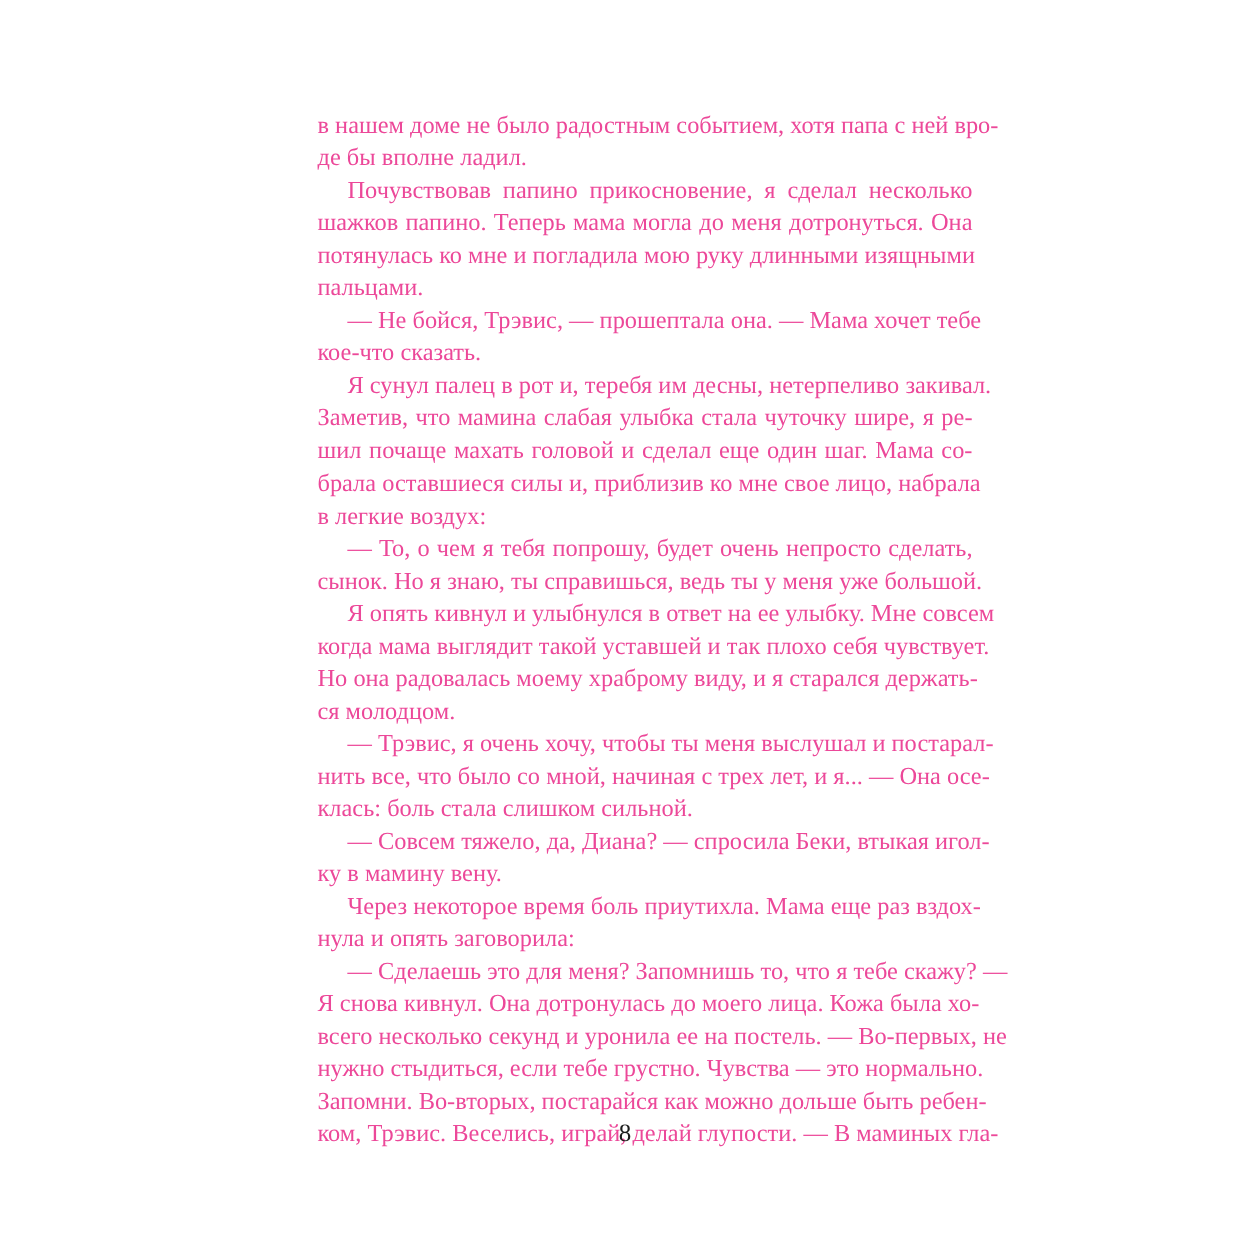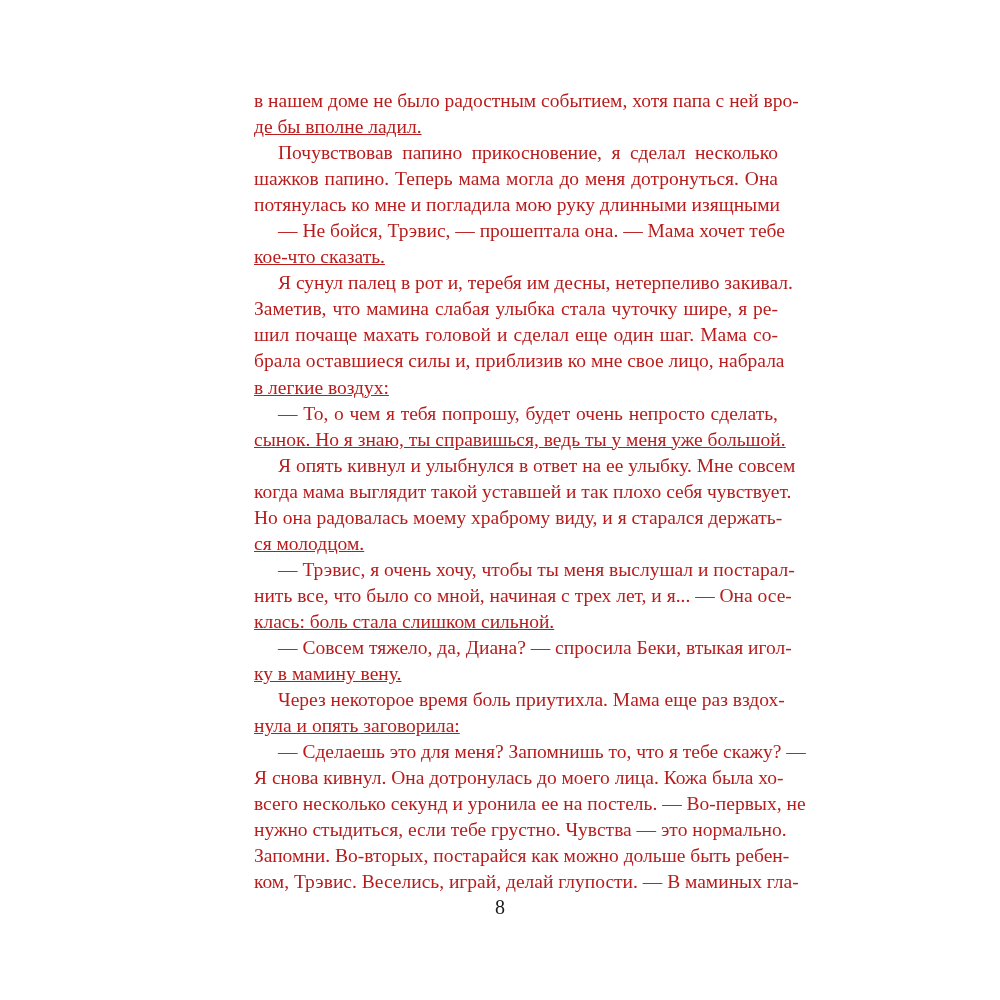--- a/index.html
+++ b/index.html
@@ -5,51 +5,52 @@
   html, body { margin: 0; padding: 0; background: #ffffff; }
   body { width: 1000px; height: 1000px; position: relative; overflow: hidden; }
   .page {
     position: absolute;
     left: 254px;
     top: 88px;
     width: 524px;
     font-family: "Liberation Serif", "DejaVu Serif", serif;
     font-size: 19.5px;
     line-height: 26.05px;
-    color: #b91c1c;
+    color: #ec4899;
     text-align: justify;
   }
   .line {
     display: block;
     white-space: nowrap;
     text-align-last: justify;
     text-align: justify;
     height: 26.05px;
   }
-  .line.last { text-align-last: left; text-decoration: underline; }
+  .line.last { text-align-last: left; }
   .line.indent { padding-left: 24px; }
   .page-number {
     position: absolute;
     left: 0; width: 1000px;
     top: 896px;
     text-align: center;
     font-family: "Liberation Serif", "DejaVu Serif", serif;
     font-size: 20px;
     color: #1c1c1c;
   }
 </style>
 </head>
 <body>
 
 <div class="page" id="page-text">
     <span class="line">в нашем доме не было радостным событием, хотя папа с ней вро-</span>
     <span class="line last">де бы вполне ладил.</span>
     <span class="line indent">Почувствовав папино прикосновение, я сделал несколько</span>
     <span class="line">шажков папино. Теперь мама могла до меня дотронуться. Она</span>
     <span class="line">потянулась ко мне и погладила мою руку длинными изящными</span>
+    <span class="line last">пальцами.</span>
     <span class="line indent">— Не бойся, Трэвис, — прошептала она. — Мама хочет тебе</span>
     <span class="line last">кое-что сказать.</span>
     <span class="line indent">Я сунул палец в рот и, теребя им десны, нетерпеливо закивал.</span>
     <span class="line">Заметив, что мамина слабая улыбка стала чуточку шире, я ре-</span>
     <span class="line">шил почаще махать головой и сделал еще один шаг. Мама со-</span>
     <span class="line">брала оставшиеся силы и, приблизив ко мне свое лицо, набрала</span>
     <span class="line last">в легкие воздух:</span>
     <span class="line indent">— То, о чем я тебя попрошу, будет очень непросто сделать,</span>
     <span class="line last">сынок. Но я знаю, ты справишься, ведь ты у меня уже большой.</span>
     <span class="line indent">Я опять кивнул и улыбнулся в ответ на ее улыбку. Мне совсем</span>

